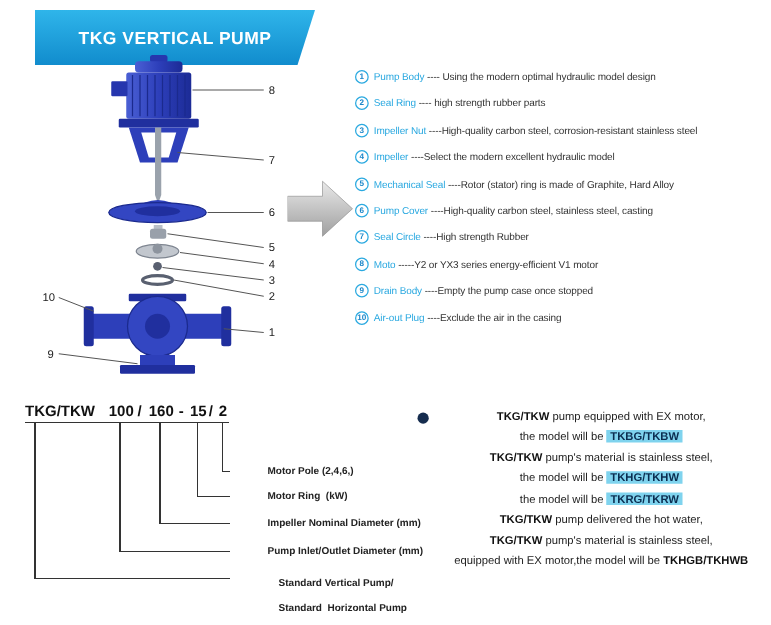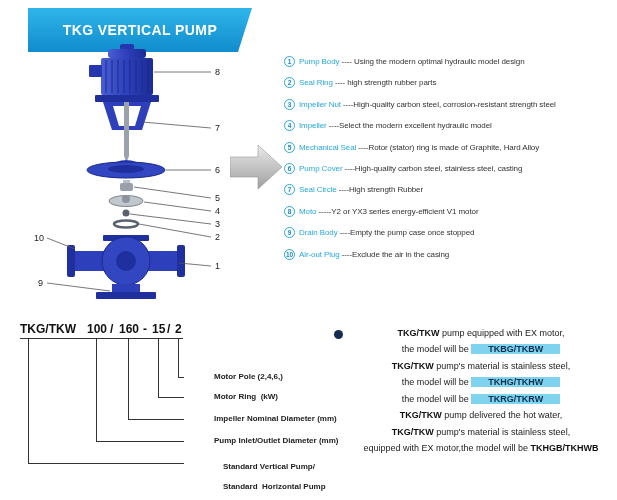--- a/index.html
+++ b/index.html
@@ -40,21 +40,21 @@
   .code-lines { position:absolute; left:0; top:337px; }
   .mlabel { position:absolute; left:186px; font-size:8px; font-weight:bold; color:#222; white-space:pre; line-height:10px;margin-left:28px; }
   .ml0{top:372px} .ml1{top:392px} .ml2{top:414px} .ml3{top:436px} .ml4{top:452px}
 
   
   .bullet { position:absolute; left:334px; top:330px; width:9px; height:9px; border-radius:50%; background:#152c4e; }
   .notes { position:absolute; left:350px; top:326px; width:262px; font-size:9px; color:#222; }
   .note { margin-bottom:2px; }
   .note-line { white-space:pre; line-height:15.5px;text-align:center; }
   .note b { font-weight:bold; color:#111; }
-  .hl { background:#7fd3ee; font-weight:bold; color:#0b2d50; padding:0 17px; }
+  .hl { background:#7fd3ee; font-weight:bold; color:#0b2d50; padding:0 3px; }
   .bold-model { font-weight:bold; color:#111; }
 </style>
 </head>
 <body>
 
 <div class="page">
 
   <div class="banner">
     <span>TKG VERTICAL PUMP</span>
   </div>
@@ -153,21 +153,21 @@
         <stop offset="0" stop-color="#e9e9e9"></stop>
           <stop offset="1" stop-color="#9f9f9f"></stop>
       </linearGradient>
     </defs>
     <polygon points="0,15 28,15 28,3 52,25 28,47 28,35 0,35" fill="url(#ag)" stroke="#8a8a8a" stroke-width="0.5"></polygon>
   </svg>
 
   <div class="parts">
     <div class="part"><span class="cnum">1</span><span class="pname">Pump Body</span><span class="psep"> ---- </span><span class="pdesc">Using the modern optimal hydraulic model design</span></div>
     <div class="part"><span class="cnum">2</span><span class="pname">Seal Ring</span><span class="psep"> ---- </span><span class="pdesc">high strength rubber parts</span></div>
-    <div class="part"><span class="cnum">3</span><span class="pname">Impeller Nut</span><span class="psep"> ----</span><span class="pdesc">High-quality carbon steel, corrosion-resistant strength steel</span></div>
+    <div class="part"><span class="cnum">3</span><span class="pname">Impeller Nut</span><span class="psep"> ----</span><span class="pdesc">High-quality carbon steel, corrosion-resistant stainless steel</span></div>
     <div class="part"><span class="cnum">4</span><span class="pname">Impeller</span><span class="psep"> ----</span><span class="pdesc">Select the modern excellent hydraulic model</span></div>
     <div class="part"><span class="cnum">5</span><span class="pname">Mechanical Seal</span><span class="psep"> ----</span><span class="pdesc">Rotor (stator) ring is made of Graphite, Hard Alloy</span></div>
     <div class="part"><span class="cnum">6</span><span class="pname">Pump Cover</span><span class="psep"> ----</span><span class="pdesc">High-quality carbon steel, stainless steel, casting</span></div>
     <div class="part"><span class="cnum">7</span><span class="pname">Seal Circle</span><span class="psep"> ----</span><span class="pdesc">High strength Rubber</span></div>
     <div class="part"><span class="cnum">8</span><span class="pname">Moto</span><span class="psep"> -----</span><span class="pdesc">Y2 or YX3 series energy-efficient V1 motor</span></div>
     <div class="part"><span class="cnum">9</span><span class="pname">Drain Body</span><span class="psep"> ----</span><span class="pdesc">Empty the pump case once stopped</span></div>
     <div class="part"><span class="cnum">10</span><span class="pname">Air-out Plug</span><span class="psep"> ----</span><span class="pdesc">Exclude the air in the casing</span></div>
   </div>
 
   <span class="seg s0">TKG/TKW</span>

